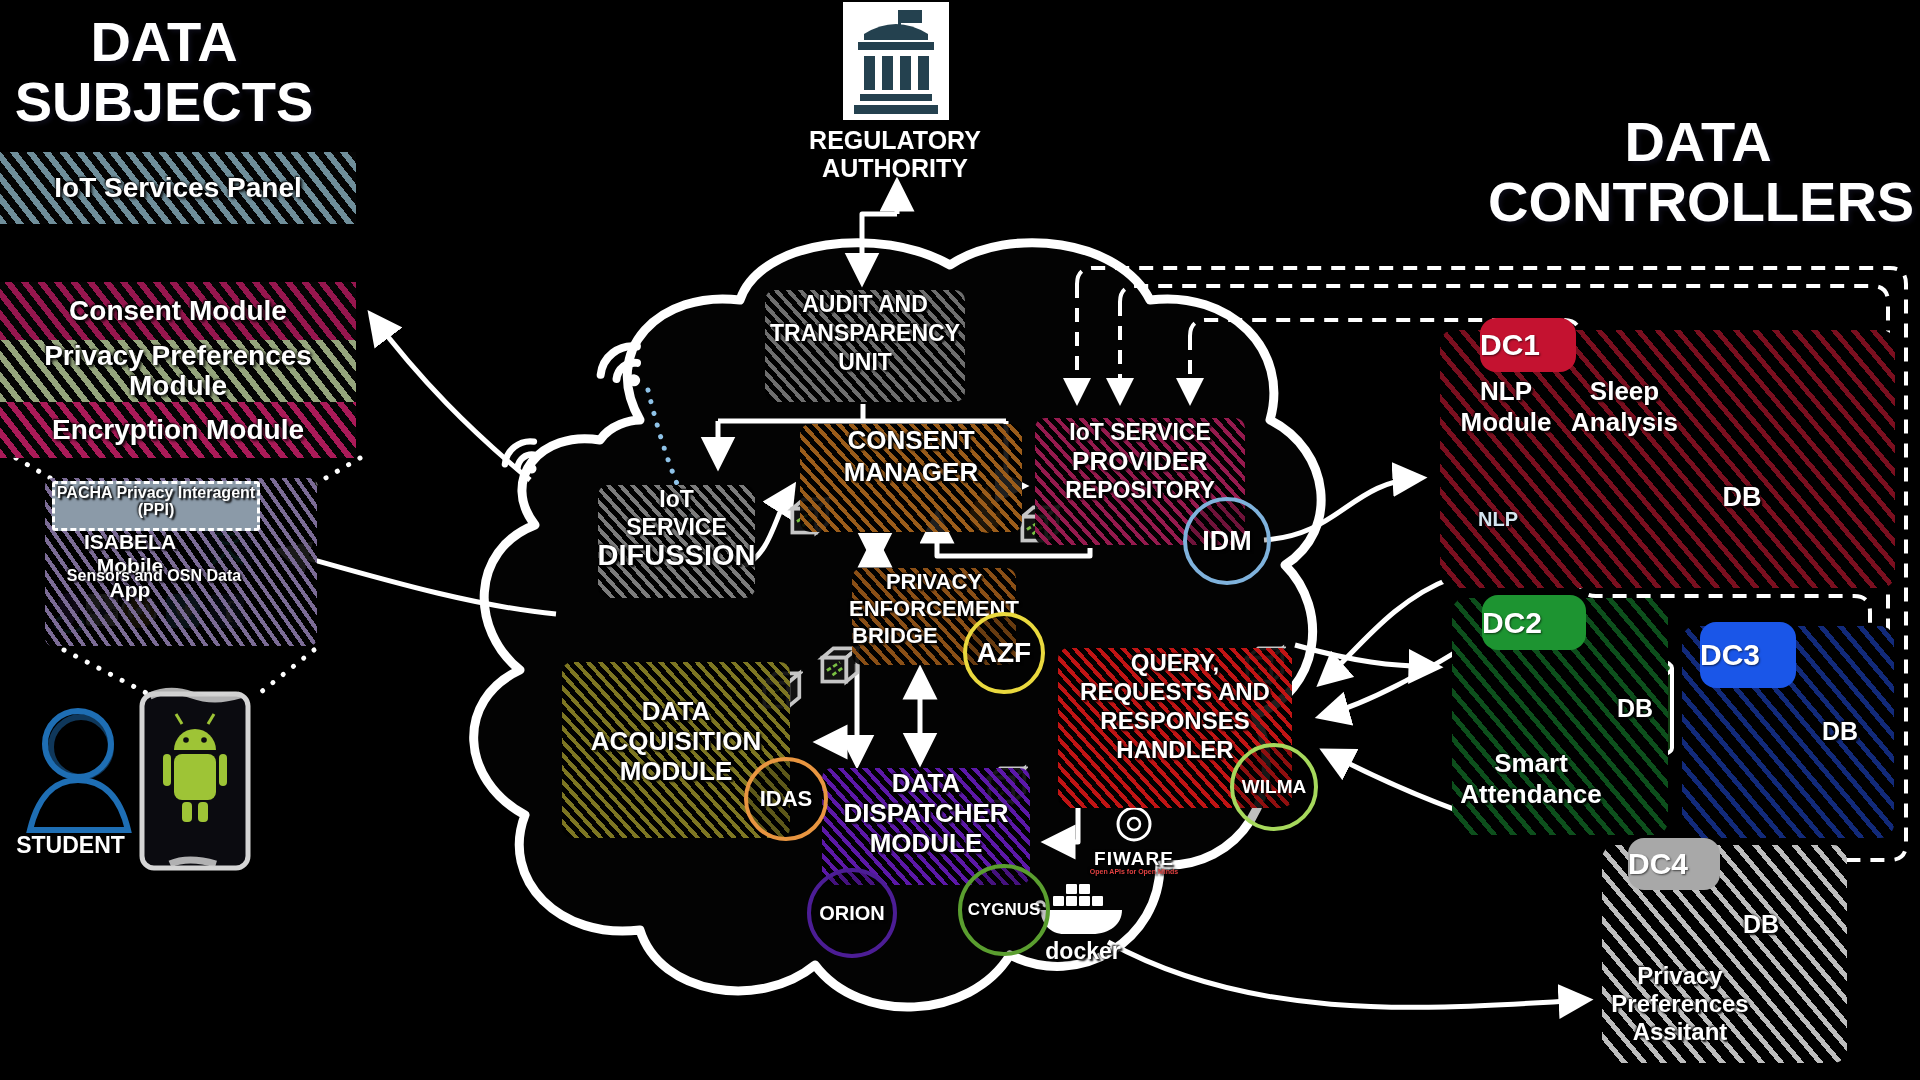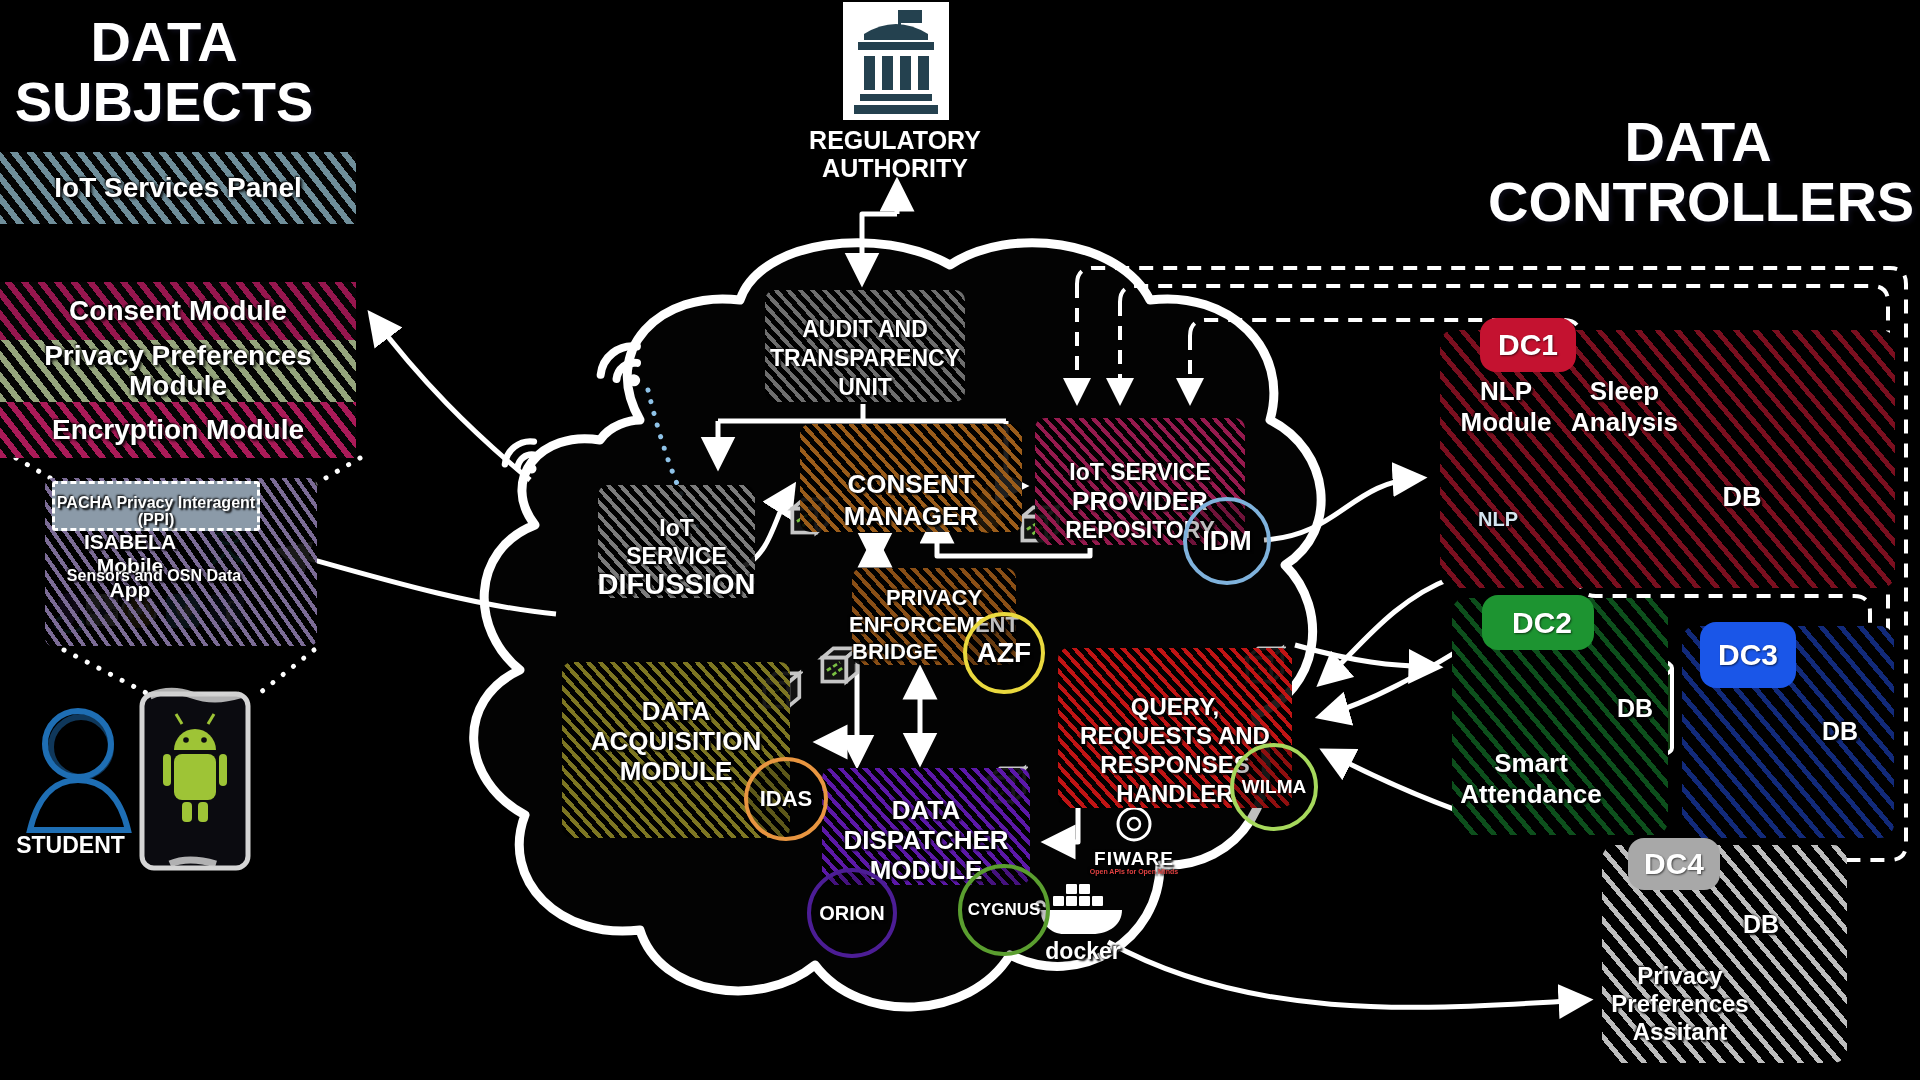--- a/index.html
+++ b/index.html
@@ -4,27 +4,27 @@
 <style>
   html,body{margin:0;padding:0;background:#000;}
   #stage{position:relative;width:1920px;height:1080px;background:#000;overflow:hidden;
          font-family:"Liberation Sans","DejaVu Sans",sans-serif;color:#fff;}
   svg{position:absolute;left:0;top:0;}
   .abs{position:absolute;}
   .hatch{background:repeating-linear-gradient(48deg,var(--c) 0 4px,rgba(0,0,0,.88) 4px 9px);border-radius:10px;}
   .band{left:0;width:356px;display:flex;align-items:center;justify-content:center;text-align:center;
         background:repeating-linear-gradient(52deg,var(--c) 0 6px,rgba(5,5,5,.85) 6px 13px);}
   .band span{font-weight:bold;font-size:28px;line-height:30px;text-shadow:2px 2px 3px #000,-1px -1px 2px #000;}
-  .box{display:flex;flex-direction:column;align-items:center;justify-content:flex-end;text-align:center;}
+  .box{display:flex;flex-direction:column;align-items:center;justify-content:flex-start;text-align:center;}
   .box span{font-weight:bold;text-shadow:2px 2px 2px #000,-1px -1px 2px #000;}
   .bigtitle{font-weight:bold;font-size:56px;line-height:60px;text-align:center;
             text-shadow:3px 3px 4px #0a0a14;}
   .dcbg{background:#000;border-radius:14px;
         background-image:repeating-linear-gradient(50deg,var(--c) 0 5px,transparent 5px 15px);}
-  .dcbadge{display:flex;align-items:center;justify-content:center;border-radius:16px;
+  .dcbadge{display:flex;align-items:center;justify-content:flex-start;border-radius:16px;
            font-weight:bold;font-size:30px;text-shadow:1px 1px 2px rgba(0,0,0,.6);}
   .ring{border-radius:50%;display:flex;align-items:center;justify-content:center;
         font-weight:bold;text-shadow:2px 2px 2px #000;background:rgba(0,0,0,.25);}
   .lbl{font-weight:bold;text-align:center;text-shadow:2px 2px 2px #000,-1px -1px 2px #000;}
 </style>
 </head>
 <body>
 
 <div id="stage">
 
@@ -400,21 +400,21 @@
 </div>
 
 <div class="abs dcbg" style="left:1440px;top:330px;width:455px;height:258px;--c:#7a0f1f;"></div>
 <div class="abs dcbg" style="left:1452px;top:598px;width:216px;height:237px;--c:#0d4f1c;"></div>
 <div class="abs dcbg" style="left:1682px;top:626px;width:212px;height:212px;--c:#122a7a;"></div>
 <div class="abs dcbg" style="left:1602px;top:845px;width:245px;height:218px;--c:#bdbdbd;"></div>
 
 <div class="abs dcbadge" style="left:1480px;top:318px;width:96px;height:54px;background:#c41230;">
       <span>DC1</span>
     </div>
-<div class="abs dcbadge" style="left:1482px;top:595px;width:104px;height:55px;background:#1d9431;padding-left:8px;">
+<div class="abs dcbadge" style="left:1482px;top:595px;width:104px;height:55px;background:#1d9431;">
       <span>DC2</span>
     </div>
 <div class="abs dcbadge" style="left:1700px;top:622px;width:96px;height:66px;background:#1a56e8;">
       <span>DC3</span>
     </div>
 <div class="abs dcbadge" style="left:1628px;top:838px;width:92px;height:52px;background:#a8a8a8;">
       <span>DC4</span>
     </div>
 
 <div class="abs lbl" style="left:1446px;top:376px;width:120px;font-size:26px;line-height:31px;">

